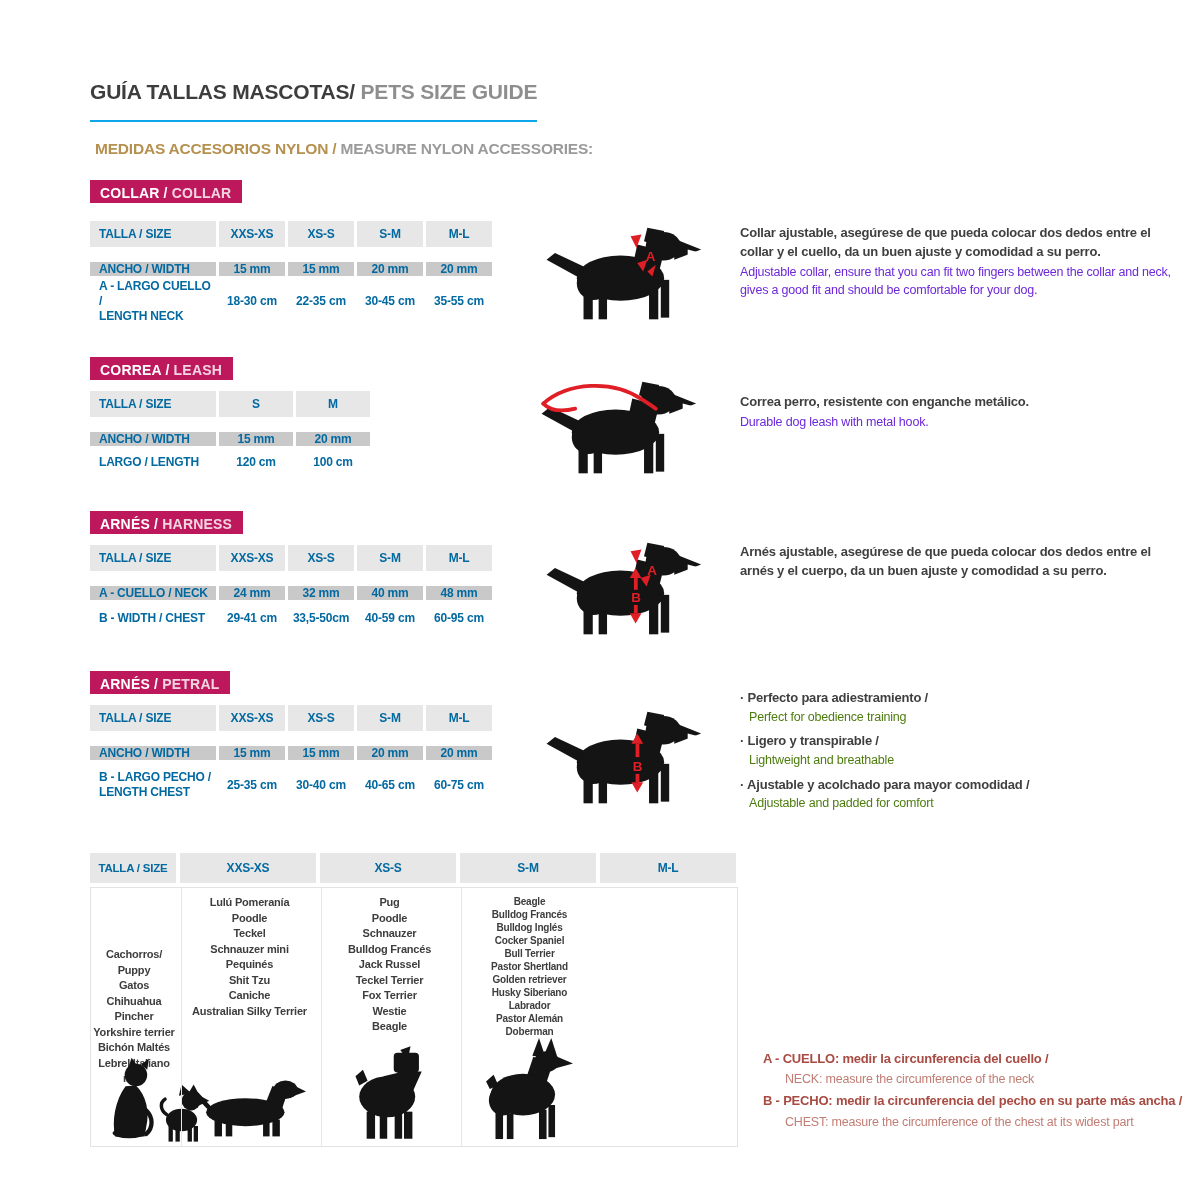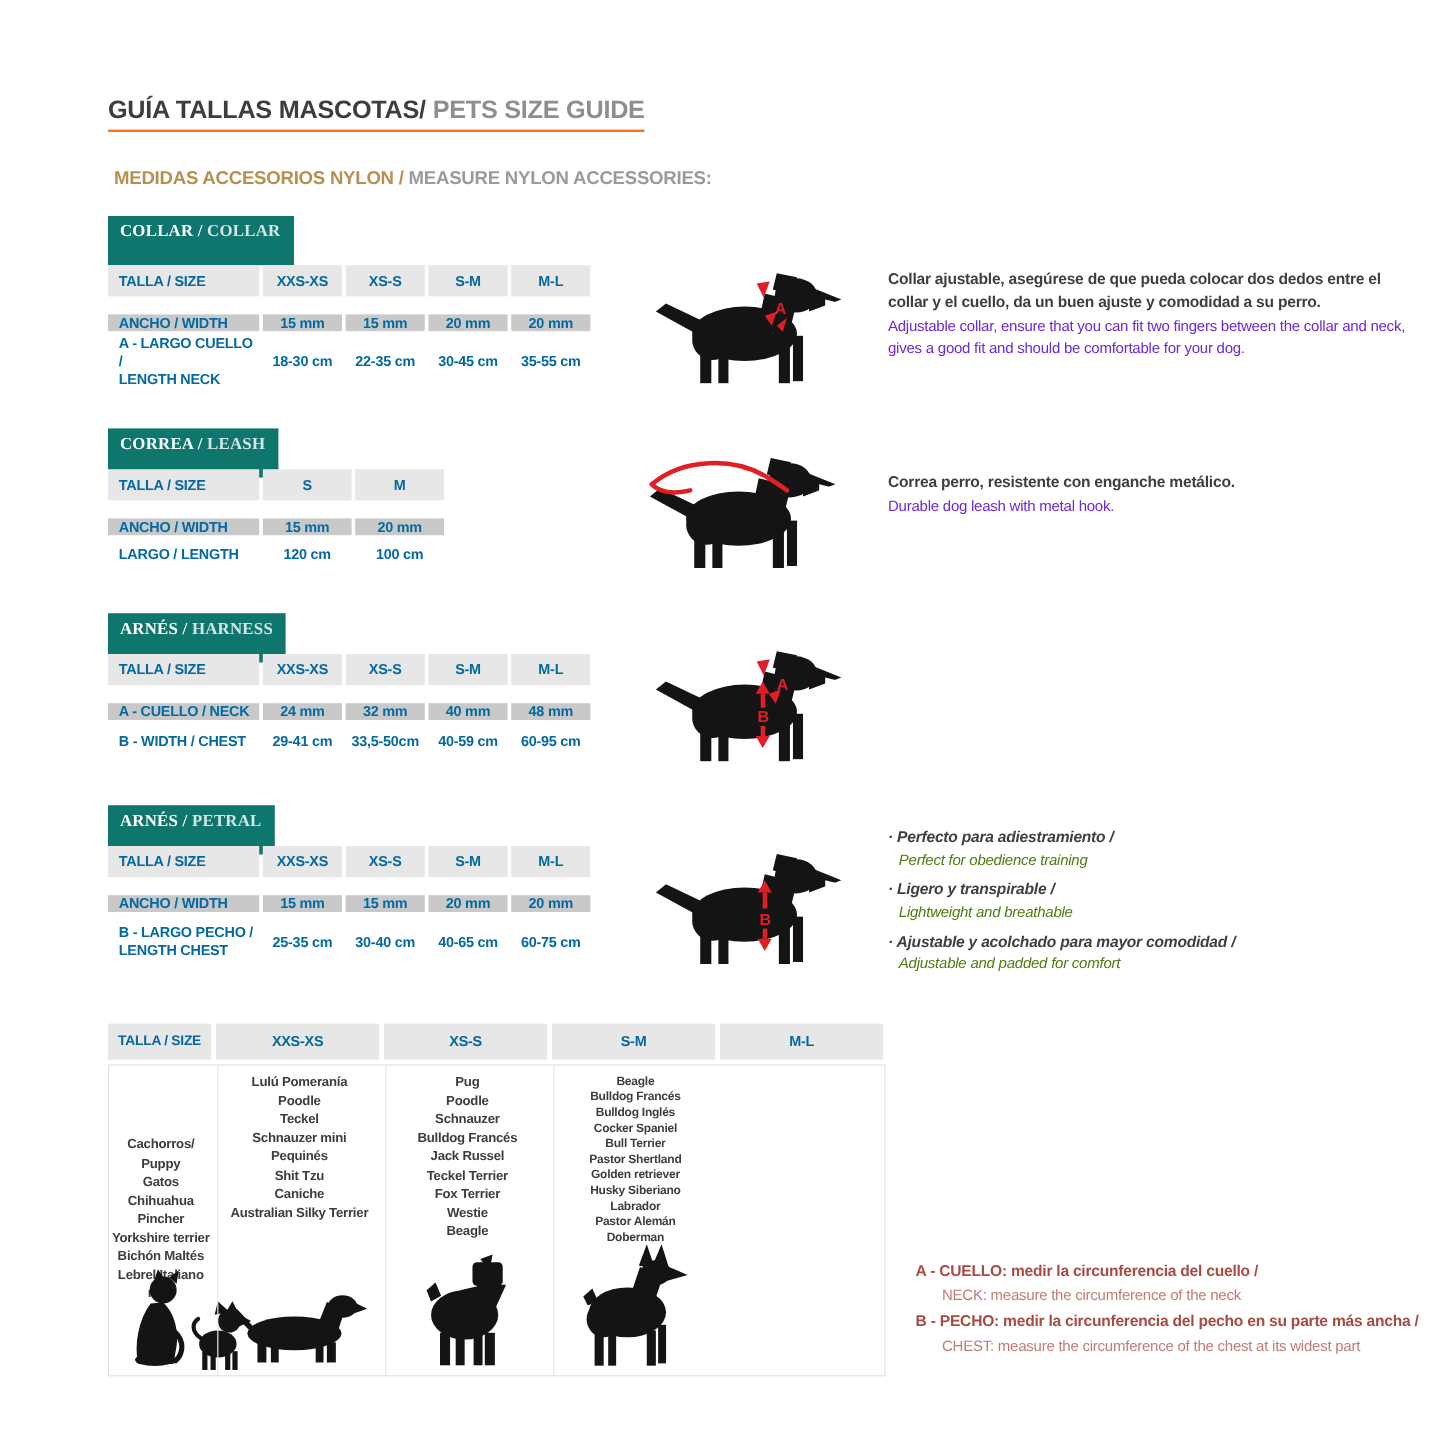--- a/index.html
+++ b/index.html
@@ -3,49 +3,49 @@
 <meta charset="utf-8">
 <style>
   html,body{margin:0;padding:0;}
   body{
     width:1200px;height:1200px;background:#ffffff;position:relative;overflow:hidden;
     font-family:"Liberation Sans", sans-serif;color:#3d3d3d;
   }
   .abs{position:absolute;}
 
   
-  .title-wrap{left:90px;top:80px;border-bottom:2px solid #f97316;padding-bottom:4px;}
+  .title-wrap{left:90px;top:80px;border-bottom:2px solid #0ea5e9;padding-bottom:16px;}
   .title-es{font-size:21px;font-weight:700;color:#3d3d3d;letter-spacing:-0.2px;}
   .title-en{font-size:21px;font-weight:700;color:#8e8e8e;letter-spacing:-0.2px;}
   .subtitle-wrap{left:95px;top:140px;}
   .subtitle-es{font-size:15.5px;font-weight:700;color:#b5904e;letter-spacing:-0.2px;}
   .subtitle-en{font-size:15.5px;font-weight:700;color:#9a9a9a;letter-spacing:-0.2px;}
 
   
-  .badge{background:#0f766e;padding:4px 11px 19px 10px;display:inline-block;font-family:Liberation Serif, serif;}
+  .badge{background:#be185d;padding:4px 11px 1px 10px;display:inline-block;}
   .badge .es{color:#ffffff;font-weight:700;font-size:14px;letter-spacing:0.2px;}
   .badge .en{color:rgba(255,255,255,0.82);font-weight:700;font-size:14px;letter-spacing:0.2px;}
 
   
   .tbl{position:absolute;display:grid;gap:3px;}
   .c{display:flex;align-items:center;justify-content:center;font-weight:700;
      font-size:12px;color:#0369a1;letter-spacing:-0.2px;white-space:pre-line;text-align:center;line-height:1.25;}
   .c.l{justify-content:flex-start;padding-left:9px;text-align:left;}
   .h{background:#e7e7e7;}
   .d{background:#c9c9c9;margin-top:12px;}
   .w{background:#ffffff;}
 
   
   .desc{position:absolute;width:432px;}
   .desc .es{font-weight:700;font-size:13px;color:#3f3f3f;line-height:1.45;letter-spacing:-0.2px;}
   .desc .en{font-size:12.5px;color:#6d28d9;line-height:1.45;margin-top:1px;letter-spacing:-0.2px;}
 
   
   .bullets{position:absolute;width:432px;}
-  .bullet{margin-bottom:5px;font-style:italic;}
+  .bullet{margin-bottom:5px;}
   .bullet .es{font-weight:700;font-size:13px;color:#3f3f3f;line-height:1.5;letter-spacing:-0.2px;}
   .bullet .es::before{content:"· ";}
   .bullet .en{font-size:12.5px;color:#4d7c0f;line-height:1.5;padding-left:9px;letter-spacing:-0.2px;}
 
   
   .breeds-body{display:grid;grid-template-columns:86px 136px 136px 136px 136px;column-gap:4px;
                border:1px solid #e2e2e2;}
   .bcol{position:relative;border-left:1px solid #e7e7e7;padding-top:7px;}
   .bcol:first-child{border-left:none;display:flex;align-items:center;justify-content:center;padding-top:0;}
   .raza{font-weight:700;font-size:12px;white-space:pre-line;text-align:center;line-height:1.5;}
@@ -198,20 +198,21 @@
   <g fill="#e01e25">
     <polygon points="103,56 117,56 110,44"></polygon>
     <rect x="108" y="56" width="4.5" height="14"></rect>
     <text x="110.5" y="84" text-anchor="middle" class="svgA">B</text>
     <rect x="108" y="88" width="4.5" height="10"></rect>
     <polygon points="103,98 117,98 110,110"></polygon>
   </g>
 </svg>
 
 <div class="desc" style="left:740px;top:543px;">
+  <div class="es">Arnés ajustable, asegúrese de que pueda colocar dos dedos entre el arnés y el cuerpo, da un buen ajuste y comodidad a su perro.</div>
 </div>
 
 <div class="abs" style="left:90px;top:671px;">
   <div class="badge">
     <span class="es">ARNÉS /</span><span class="en"> PETRAL</span>
   </div>
 </div>
 
 <div class="tbl" style="left:90px;top:705px;grid-template-columns:126px 66px 66px 66px 66px;grid-template-rows:26px 26px 44px;">
   <div class="c h l">TALLA / SIZE</div>

